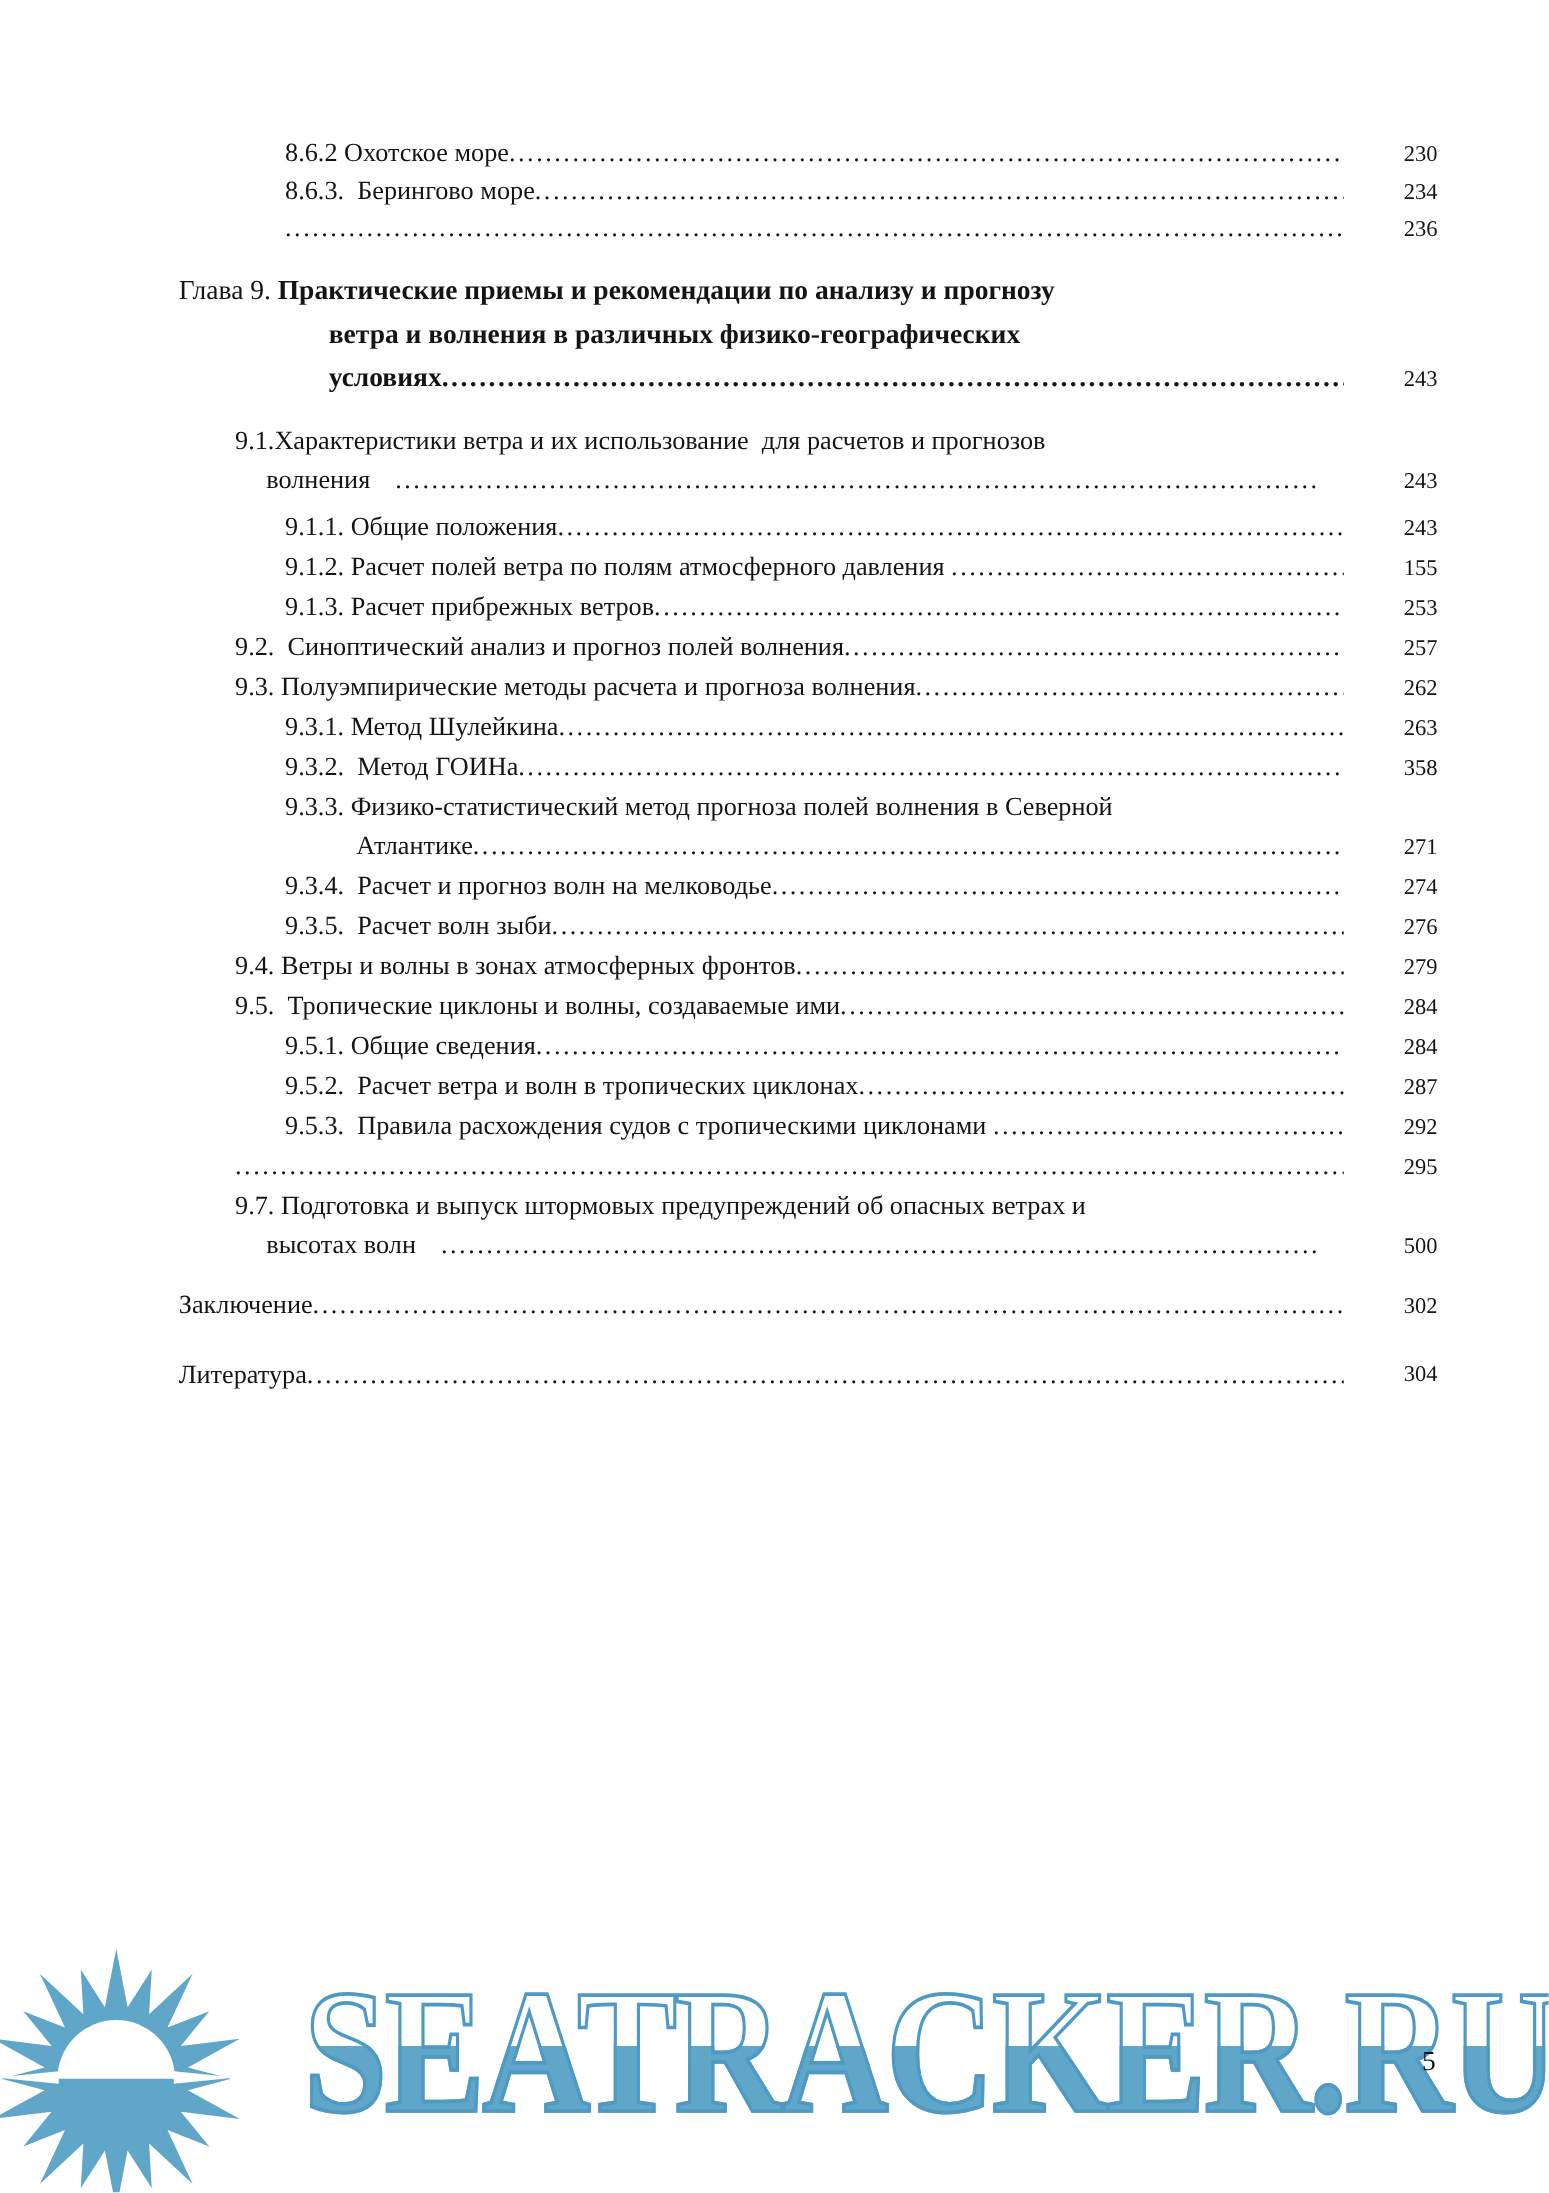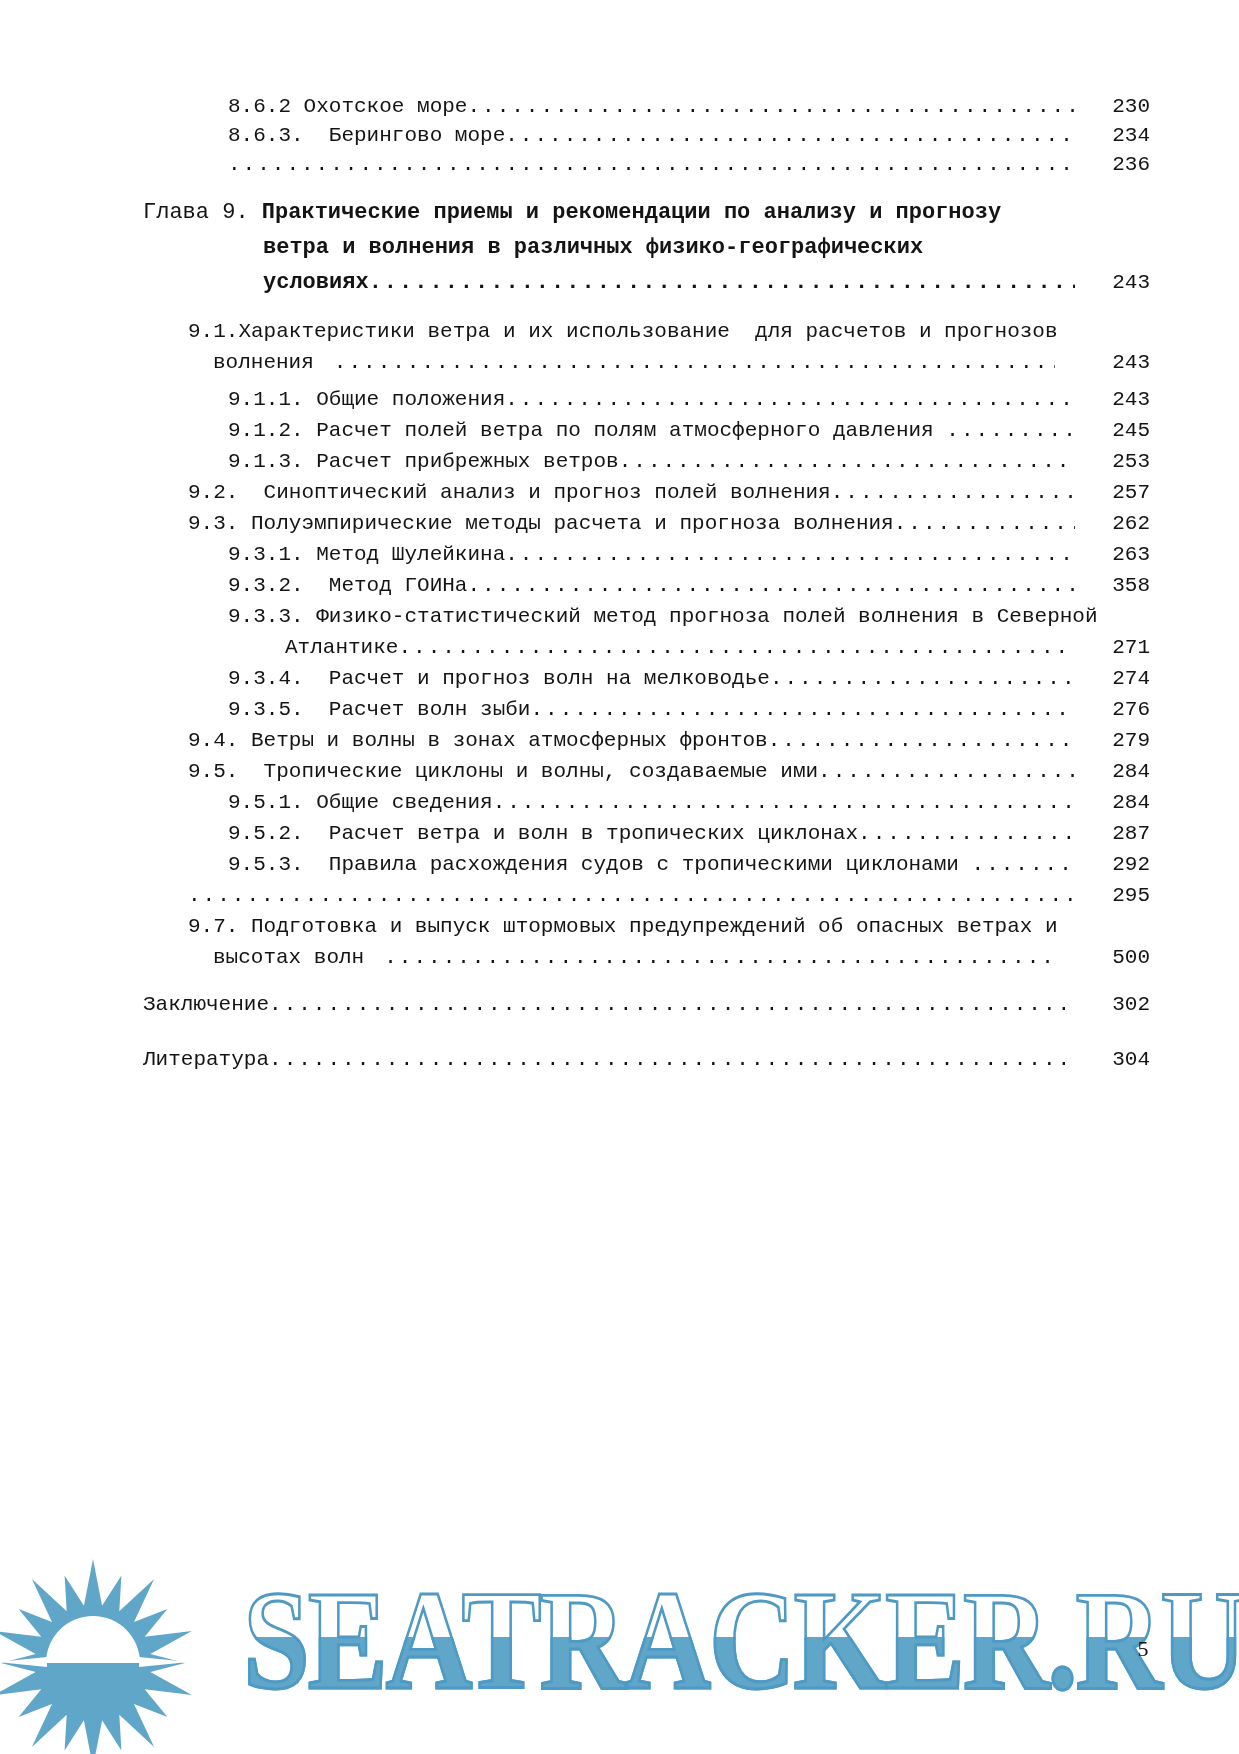--- a/index.html
+++ b/index.html
@@ -1,38 +1,38 @@
 <!DOCTYPE html>
 <html style="--brand: #5fa6c9; --brand-stroke: #4e9ac4;"><head>
 <meta charset="utf-8">
 <style>
   html,body{margin:0;padding:0;background:#ffffff;}
   .page{
     position:relative; width:1239px; height:1754px; background:#ffffff;
     overflow:hidden; font-family:"Liberation Serif","DejaVu Serif",serif; color:#141414;
   }
   
-  .toc{position:absolute; left:143px; top:92px; width:1007px;font-family:Liberation Mono, monospace;}
+  .toc{position:absolute; left:143px; top:108px; width:1007px;}
   .row{display:flex; align-items:baseline; font-size:21px; line-height:31px;}
   .row.compact{line-height:29px;}
   .row.chapter,.row.chapter-cont{font-size:22px; line-height:35px; font-weight:bold;}
   .row .pre{font-weight:normal;}
   .lvl-root{padding-left:0;}
   .lvl-chapter{padding-left:0;}
   .lvl-chapter-cont{padding-left:120px;}
   .lvl-section{padding-left:45px;}
   .lvl-section-cont{padding-left:70px;gap:20px;}
   .lvl-subsection{padding-left:85px;}
   .lvl-subsection-cont{padding-left:142px;}
   .sp-sm{margin-top:6px;}
   .sp-md{margin-top:16px;}
   .sp-lg{margin-top:24px;align-items:center;}
   .txt{white-space:pre;}
   .dots{flex:1 1 auto; overflow:hidden; white-space:nowrap; letter-spacing:2px; min-width:0;}
-  .pg{flex:0 0 75px; text-align:right; font-weight:normal; font-size:21px;}
+  .pg{flex:0 0 75px; text-align:right; font-weight:normal; font-size:18px;}
   
   .watermark{position:absolute; left:0; top:0; width:100%; height:100%; pointer-events:none;}
   .sun{position:absolute; left:-17px; top:1553px;}
   .wm-text{
     position:absolute; left:243px; top:1560px; height:152px;
     display:flex; align-items:flex-end;
     font-family:"Liberation Serif","DejaVu Serif",serif; font-weight:bold;
     font-size:120px; letter-spacing:-2px; line-height:1;
     color:transparent;
     -webkit-text-stroke:2.5px var(--brand-stroke,#4e9ac4);
@@ -85,21 +85,21 @@
         <span class="pg">243</span>
       </div>
       <div class="row lvl-subsection subsection sp-sm">
         <span class="txt">9.1.1. Общие положения</span>
         <span class="dots">........................................................................................................................................................................................................</span>
         <span class="pg">243</span>
       </div>
       <div class="row lvl-subsection subsection">
         <span class="txt">9.1.2. Расчет полей ветра по полям атмосферного давления </span>
         <span class="dots">........................................................................................................................................................................................................</span>
-        <span class="pg">245</span>
+        <span class="pg">155</span>
       </div>
       <div class="row lvl-subsection subsection">
         <span class="txt">9.1.3. Расчет прибрежных ветров</span>
         <span class="dots">........................................................................................................................................................................................................</span>
         <span class="pg">253</span>
       </div>
       <div class="row lvl-section section">
         <span class="txt">9.2.  Синоптический анализ и прогноз полей волнения</span>
         <span class="dots">........................................................................................................................................................................................................</span>
         <span class="pg">257</span>

